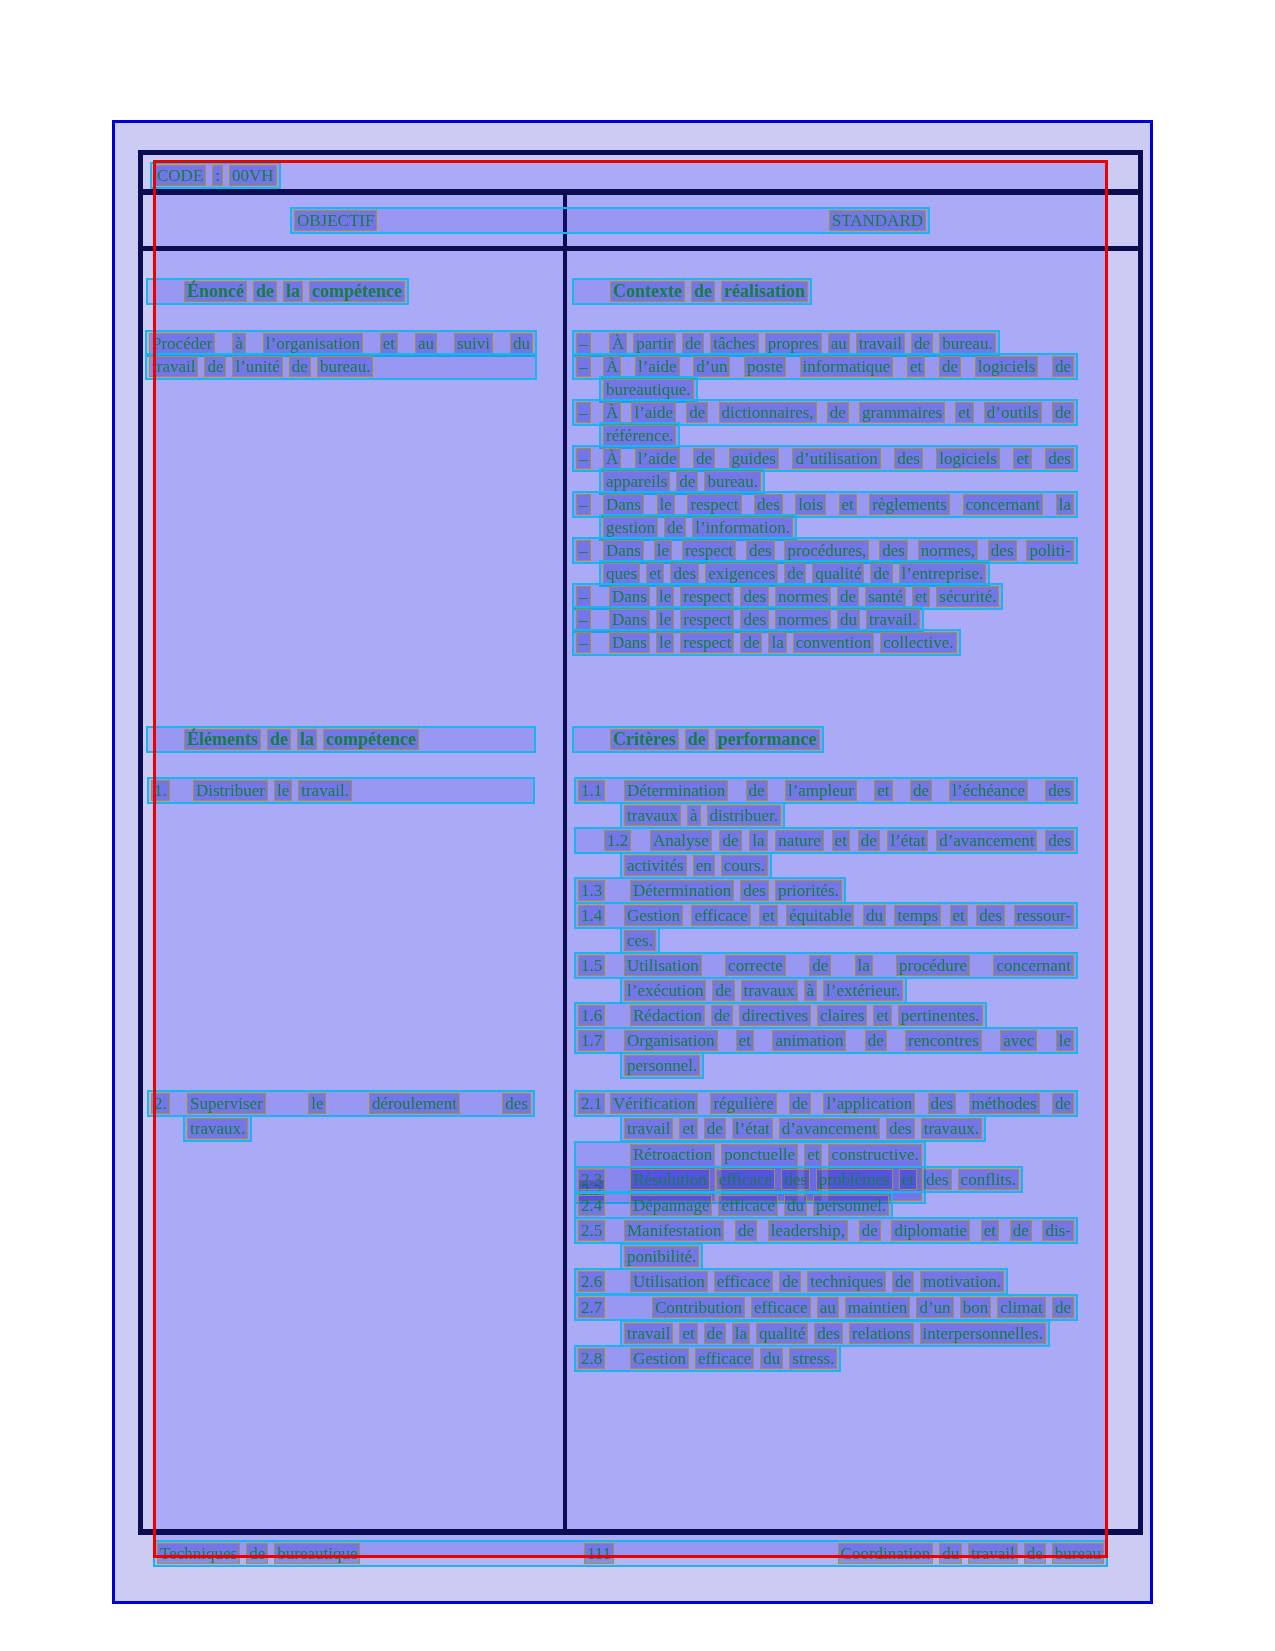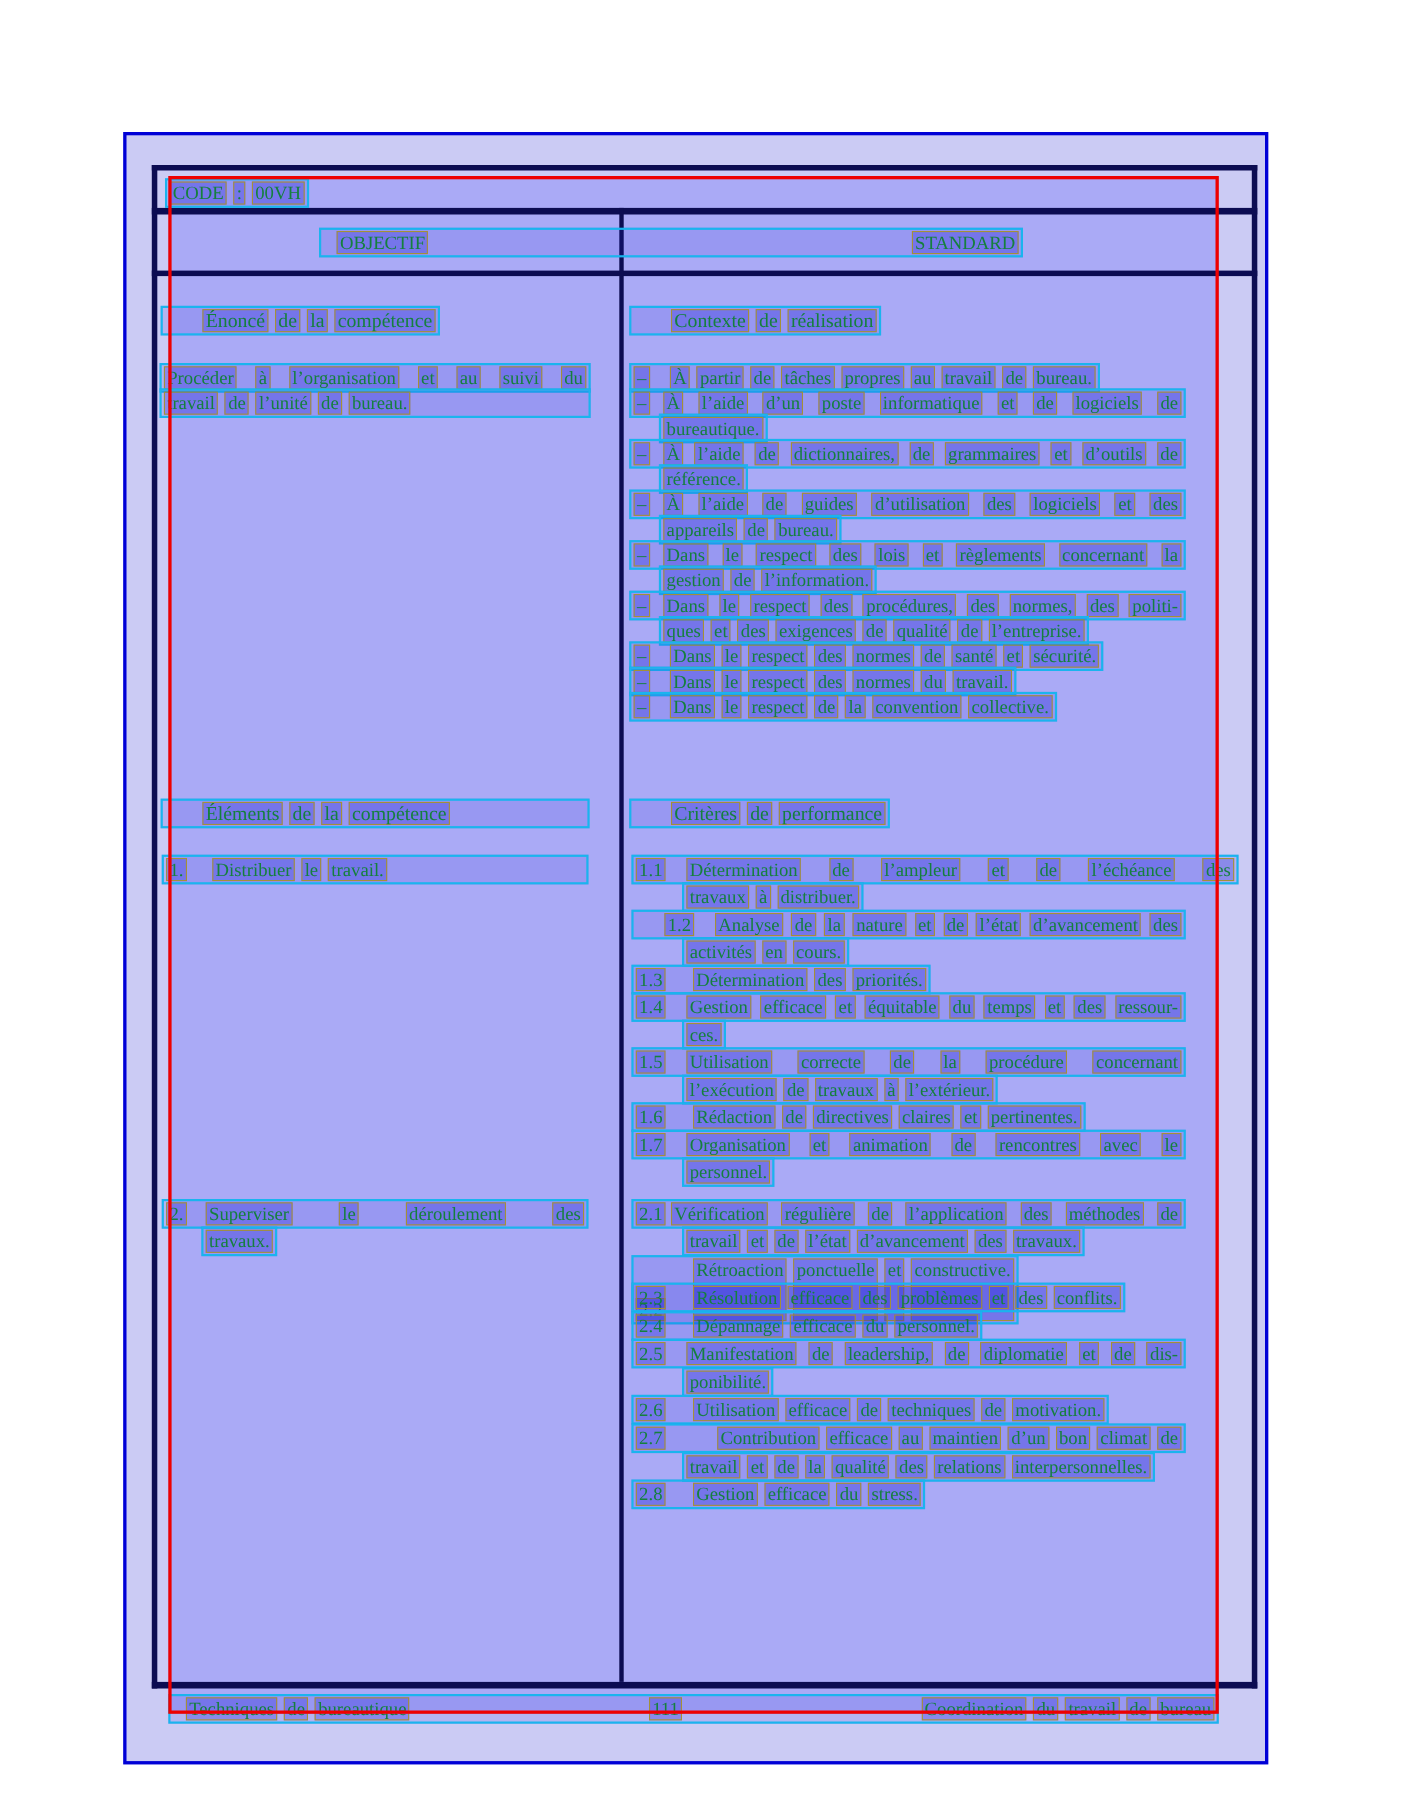--- a/index.html
+++ b/index.html
@@ -17,22 +17,22 @@
         border:2px solid #1ab4ee;background:rgba(30,30,215,0.13);
         box-sizing:border-box;color:#15803d;font-size:17px;white-space:nowrap;}
   .line.just{justify-content:space-between;}
   .line:not(.just){gap:6px;}
   .word{display:inline-block;border:1px solid #a39038;background:rgba(30,30,215,0.28);
         padding:0 2px;line-height:19px;}
   .hang{display:inline-flex;flex:0 0 auto;}
   .rest{display:inline-flex;flex:1 1 auto;min-width:0;}
   .rest.just{justify-content:space-between;}
   .rest:not(.just){gap:6px;}
-  .seg{display:inline-flex;gap:6px;padding-left:12px;}
-  .bold{font-weight:normal;padding-left:36px;}
+  .seg{display:inline-flex;gap:6px;}
+  .bold{font-weight:bold;padding-left:36px;}
 </style>
 </head>
 <body>
 
 <div class="canvas">
   <div class="page"></div>
 
   <div class="red-fill"></div>
 
   <div class="tb" style="left:138px;top:150px;width:1005px;height:5px;"></div>
@@ -264,21 +264,21 @@
       <div class="line" style="left: 147px; top: 777px; width: 388px;">
         <span class="hang" style="width: 36px;">
           <span class="word">1.</span>
         </span>
         <span class="rest">
           <span class="word">Distribuer</span>
           <span class="word">le</span>
           <span class="word">travail.</span>
         </span>
       </div>
-      <div class="line just" style="left: 574px; top: 777px; width: 552px;">
+      <div class="line just" style="left: 574px; top: 777px; width: 504px;">
         <span class="hang" style="width: 46px;">
           <span class="word">1.1</span>
         </span>
         <span class="rest just">
           <span class="word">Détermination</span>
           <span class="word">de</span>
           <span class="word">l’ampleur</span>
           <span class="word">et</span>
           <span class="word">de</span>
           <span class="word">l’échéance</span>

